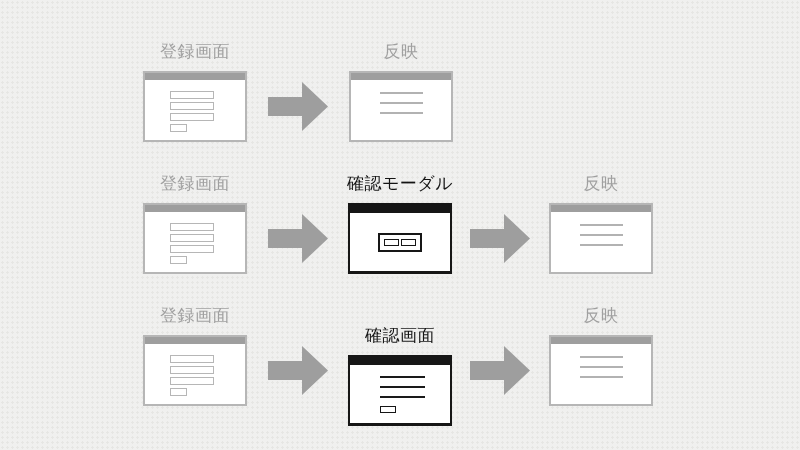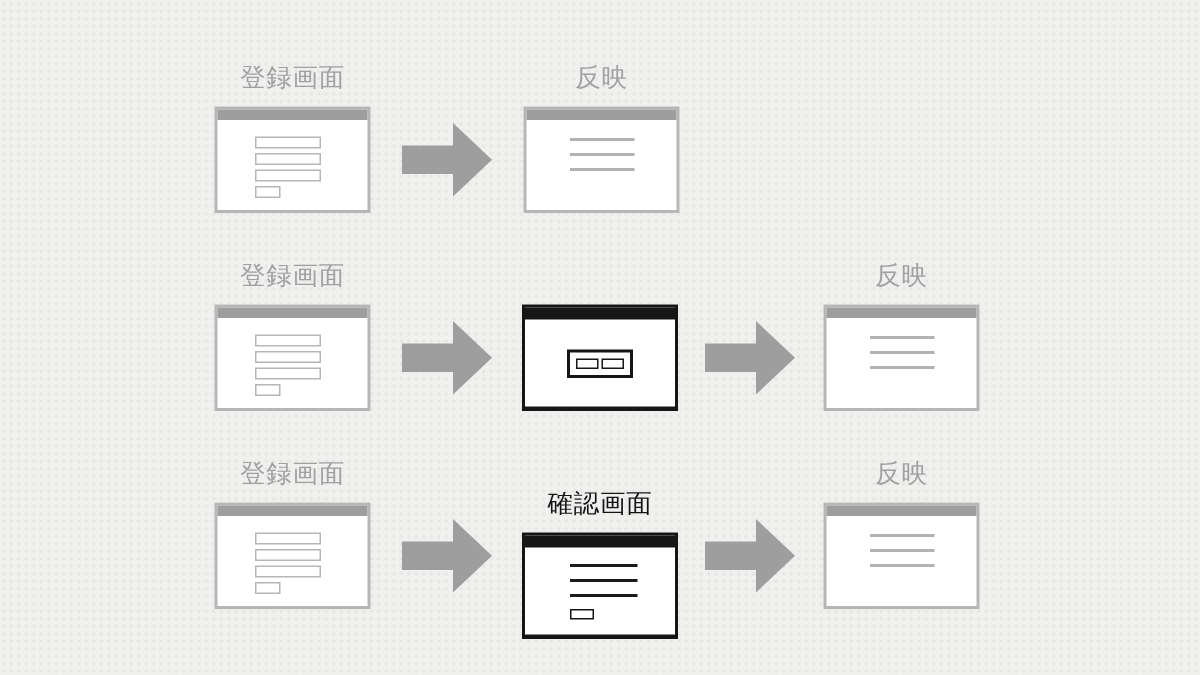--- a/index.html
+++ b/index.html
@@ -140,20 +140,21 @@
           <div class="field short"></div>
         </div>
       </div>
     </div>
 
     <svg class="arrow" style="left:268px;top:214px" width="60" height="49" viewBox="0 0 60 49">
       <polygon points="0,15 34,15 34,0 60,24.5 34,49 34,34 0,34" fill="#9e9e9e"></polygon>
     </svg>
 
     <div class="node" style="left:348px;top:203px">
+      <div class="node-label label-black">確認モーダル</div>
       <div class="window black">
         <div class="titlebar"></div>
         <div class="body mock-modal">
           <div class="modal-box">
             <div class="modal-button"></div>
             <div class="modal-button"></div>
           </div>
         </div>
       </div>
     </div>

